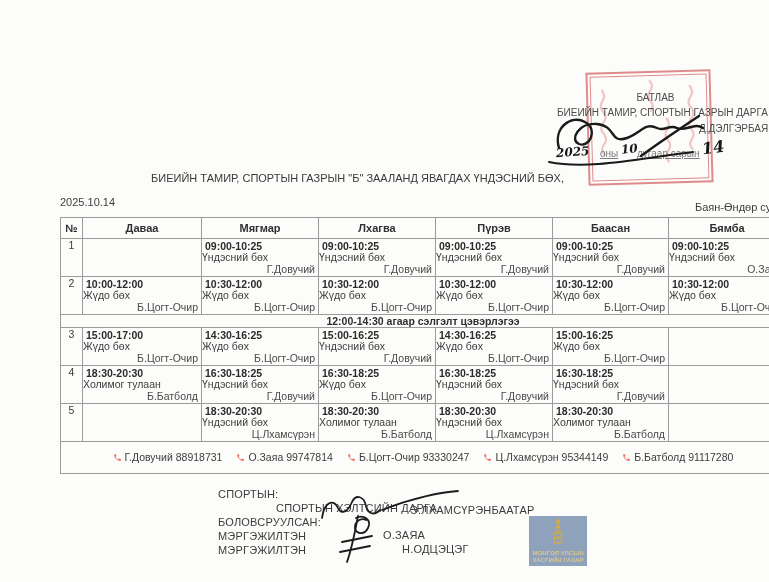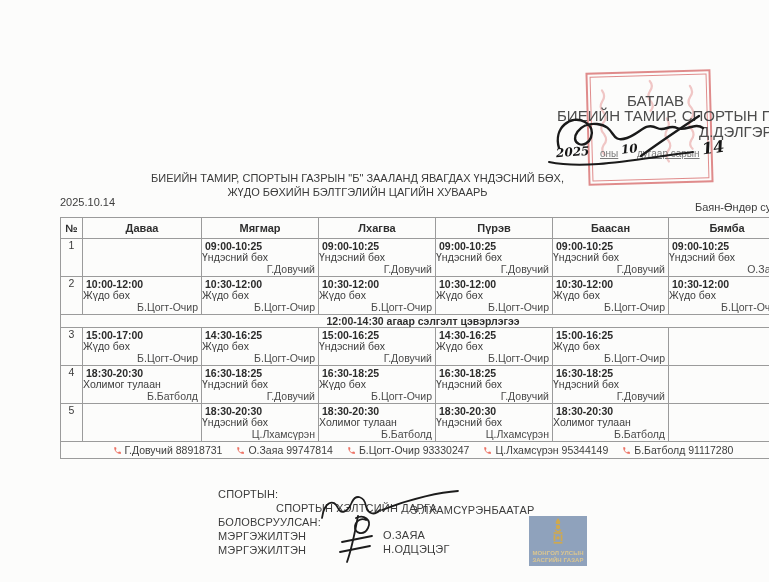--- a/index.html
+++ b/index.html
@@ -16,21 +16,21 @@
   .stamp{
     left:587px;top:71px;width:121px;height:109px;
     border:2px solid var(--stamp-red);
     transform:rotate(-1.6deg);
     opacity:.8;
   }
   .stamp-inner{
     position:absolute;left:2px;top:2px;right:2px;bottom:2px;
     border:1px solid var(--stamp-red);
   }
-  .approval-text{color:#4c4c4c;font-size:15px;}
+  .approval-text{color:#4c4c4c;font-size:10px;}
   .batlav{left:593px;top:92px;width:125px;text-align:center;}
   .appr-org{left:557px;top:107px;}
   .appr-name{left:699px;top:123px;}
   .date-printed{color:#7a7a7a;font-size:10px;text-decoration:underline;}
   .hand{
     font-family:"DejaVu Serif",serif;font-style:italic;font-weight:bold;
     color:#161616;
   }
 
   
@@ -44,21 +44,21 @@
   table{border-collapse:collapse;table-layout:fixed;width:725px;font-size:10.5px;}
   th,td{border:1px solid #9b9b9b;padding:0;overflow:hidden;}
   thead th{height:20px;font-weight:bold;font-size:11px;color:#2f2f2f;text-align:center;}
   tr.data-row td{height:37px;vertical-align:top;}
   td.num{text-align:center;vertical-align:middle;color:#3a3a3a;}
   .cell .time{font-weight:bold;color:#2b2b2b;text-align:left;padding:1px 2px 0 3px;line-height:12px;}
   .cell .act{line-height:11.8px;}
   .cell .coach{text-align:right;padding-right:3px;color:#4a4a4a;line-height:11.8px;}
   tr.break-row td{height:12px;text-align:center;font-weight:bold;color:#2e2e2e;line-height:12px;}
   tr.contacts-row td{height:16px;text-align:center;color:#3d3d3d;line-height:15px;}
-  .contact{display:inline-block;margin:0 7px;white-space:nowrap;}
+  .contact{display:inline-block;margin:8px 7px;white-space:nowrap;}
   .phone-ic{width:9px;height:9px;vertical-align:-1px;margin-right:3px;fill:var(--phone-red);}
 
   
   .f-label{font-size:11px;color:#3c3c3c;letter-spacing:.2px;}
   .f-name{font-size:11px;color:#3c3c3c;letter-spacing:.2px;}
 
   
   .gov-logo{
     left:529px;top:516px;width:58px;height:50px;
     background:var(--logo-blue);
@@ -94,21 +94,20 @@
 <span class="abs hand" style="left:702px;top:138px;font-size:16px;transform:rotate(-8deg);">14</span>
 
 <svg class="sig" style="left:545px;top:98px;" width="170" height="75" viewBox="0 0 170 75" fill="none" stroke="#1a1a1a" stroke-width="2.4" stroke-linecap="round">
   <path d="M14,50 C8,30 26,16 40,24 C54,32 44,50 34,46 C24,42 34,24 52,26 C72,28 64,46 82,40 C96,35 100,24 112,30 C120,34 124,26 132,30 C140,34 150,24 158,30"></path>
   <path d="M96,58 C112,46 136,30 154,18"></path>
   <path d="M4,64 C44,72 96,60 148,54" stroke-width="2"></path>
 </svg>
 
 <div class="abs title-block">
   <div>БИЕИЙН ТАМИР, СПОРТЫН ГАЗРЫН "Б" ЗААЛАНД ЯВАГДАХ ҮНДЭСНИЙ БӨХ,</div>
-  <div>ЖҮДО БӨХИЙН БЭЛТГЭЛИЙН  ЦАГИЙН ХУВААРЬ</div>
 </div>
 <div class="abs meta-date">2025.10.14</div>
 <div class="abs meta-loc nowrap">Баян-Өндөр сум</div>
 
 <div class="abs sched">
   <table>
     <colgroup>
       <col style="width:22px">
         <col style="width:119px">
         <col style="width:117px">
@@ -344,21 +343,21 @@
   </table>
 </div>
 
 <div class="abs f-label" style="left:218px;top:488px;">СПОРТЫН:</div>
 <div class="abs f-label" style="left:228px;top:502px;margin-left:48px;">СПОРТЫН ХЭЛТСИЙН ДАРГА</div>
 <div class="abs f-name" style="left:383px;top:504px;margin-left:27px;">Э.ЛХАМСҮРЭНБААТАР</div>
 <div class="abs f-label" style="left:218px;top:516px;">БОЛОВСРУУЛСАН:</div>
 <div class="abs f-label" style="left:218px;top:530px;">МЭРГЭЖИЛТЭН</div>
 <div class="abs f-name" style="left:383px;top:529px;">О.ЗАЯА</div>
 <div class="abs f-label" style="left:218px;top:544px;">МЭРГЭЖИЛТЭН</div>
-<div class="abs f-name" style="left:383px;top:543px;">Н.ОДЦЭЦЭГ</div>
+<div class="abs f-name" style="left:402px;top:543px;">Н.ОДЦЭЦЭГ</div>
 
 <svg class="sig" style="left:312px;top:488px;" width="150" height="40" viewBox="0 0 150 40" fill="none" stroke="#1c1c1c" stroke-width="1.8" stroke-linecap="round">
   <path d="M10,30 C12,14 22,10 26,20 C29,27 36,24 40,14 C44,6 52,8 54,18 C56,26 62,28 68,22"></path>
   <path d="M70,22 C100,10 130,4 146,3"></path>
 </svg>
 <svg class="sig" style="left:328px;top:512px;" width="60" height="52" viewBox="0 0 60 52" fill="none" stroke="#1c1c1c" stroke-width="1.8" stroke-linecap="round">
   <path d="M28,6 C36,2 44,8 40,16 C36,24 26,22 27,14 C28,8 34,6 38,8"></path>
   <path d="M14,30 L44,24"></path>
   <path d="M12,40 L42,34"></path>
   <path d="M30,4 C27,20 24,36 19,50"></path>

